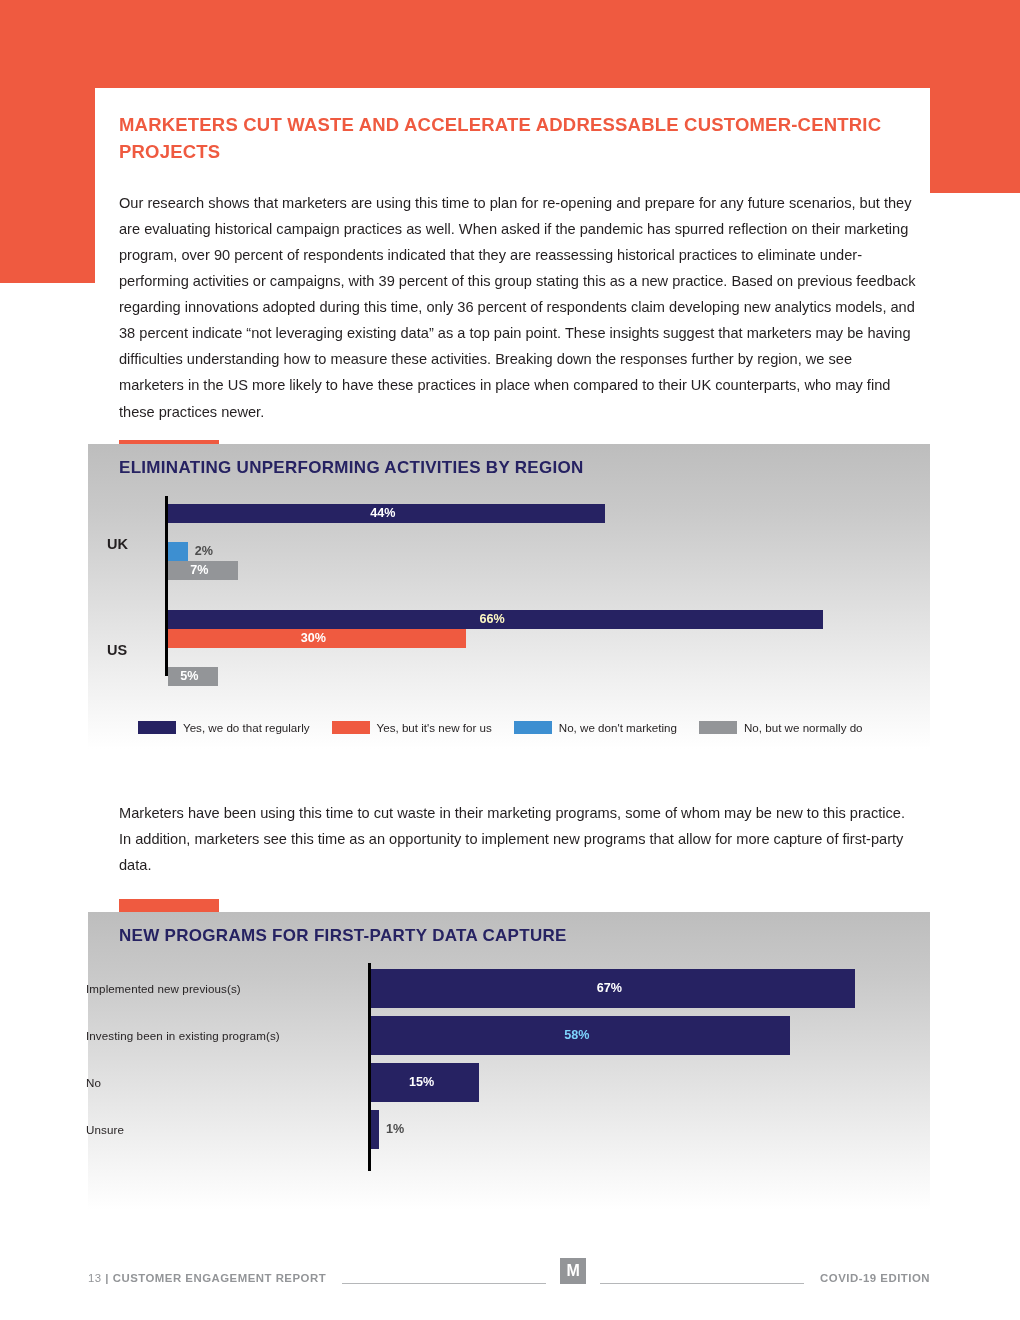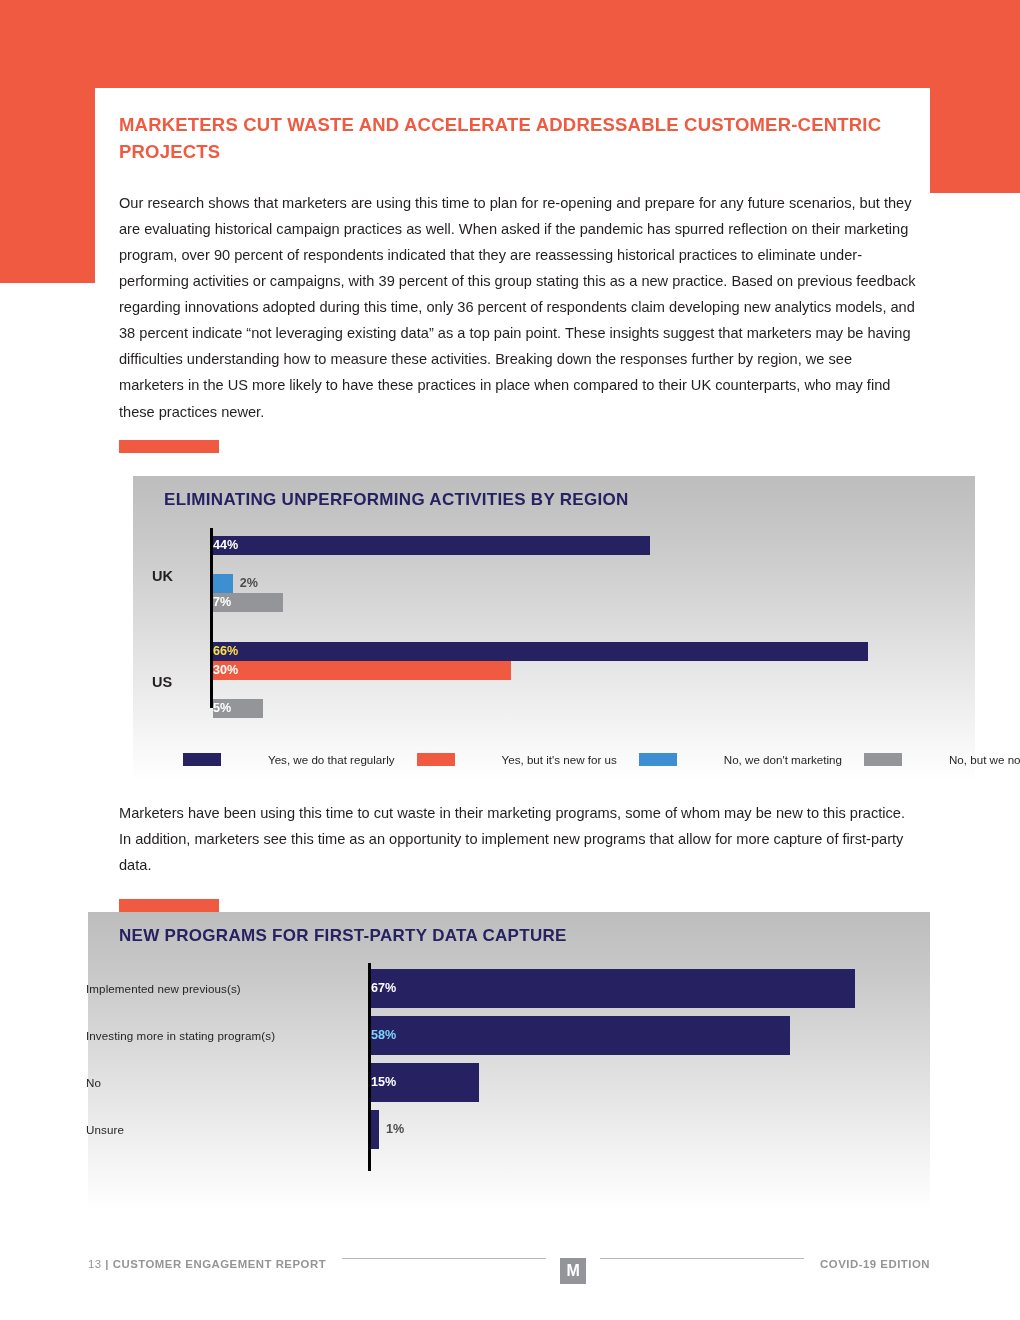--- a/index.html
+++ b/index.html
@@ -53,21 +53,21 @@
     text-transform:uppercase;
   }
 
   .plot { position:absolute; }
   .axis-line {
     position:absolute; top:0; width:3px; height:100%;
     background:#000000;
   }
   .bar {
     position:absolute; display:flex; align-items:center;
-    justify-content:flex-start;
+    justify-content:center;
   }
   .bar-label {
     font-size:12.6px; font-weight:bold; padding-right:7px;
     white-space:nowrap; line-height:1;
   }
   .bar-label.outside {
     position:absolute; left:100%; padding-left:7px; padding-right:0;
     color:#4d4d4d;
   }
   .grp-label {
@@ -76,28 +76,28 @@
   }
   .cat-label {
     position:absolute; font-size:11.6px; color:#231f20;
     white-space:nowrap; letter-spacing:0.1px;
   }
 
   
   .legend {
     position:absolute; display:flex; align-items:center;
   }
-  .legend-item { display:flex; align-items:center; margin-right:22px;gap:40px; }
+  .legend-item { display:flex; align-items:center; margin-right:22px; }
   .legend-swatch { width:38px; height:13px; margin-right:7px; flex:0 0 auto; }
   .legend-text { font-size:11.6px; color:#231f20; white-space:nowrap; }
 
   
   .footer {
     position:absolute; left:88px; top:1258px; width:842px;
-    display:flex; align-items:flex-start; color:#939598;
+    display:flex; align-items:flex-end; color:#939598;
   }
   .footer-left, .footer-right {
     font-size:11.4px; font-weight:bold; letter-spacing:0.5px;
     white-space:nowrap; text-transform:uppercase;
   }
   .footer-page { font-weight:normal; }
   .footer-rule { flex:1 1 auto; height:1px; background:#b5b7b9; }
   .footer-rule.l { margin:0 14px 0 16px; }
   .footer-rule.r { margin:0 16px 0 14px; }
   .footer-logo {
@@ -114,37 +114,37 @@
   <div class="coral-left"></div>
   <div class="coral-top"></div>
   <div class="coral-right"></div>
 
   <div class="content">
     <h1 class="headline" style="color: rgb(239, 90, 64);">MARKETERS CUT WASTE AND ACCELERATE ADDRESSABLE CUSTOMER-CENTRIC PROJECTS</h1>
     <p class="body-text para-1">Our research shows that marketers are using this time to plan for re-opening and prepare for any future scenarios, but they are evaluating historical campaign practices as well. When asked if the pandemic has spurred reflection on their marketing program, over 90 percent of respondents indicated that they are reassessing historical practices to eliminate under-performing activities or campaigns, with 39 percent of this group stating this as a new practice. Based on previous feedback regarding innovations adopted during this time, only 36 percent of respondents claim developing new analytics models, and 38 percent indicate “not leveraging existing data” as a top pain point. These insights suggest that marketers may be having difficulties understanding how to measure these activities. Breaking down the responses further by region, we see marketers in the US more likely to have these practices in place when compared to their UK counterparts, who may find these practices newer.</p>
   </div>
 
   <div class="chart-tab" id="tab1" style="left: 119px; top: 440px;"></div>
-  <div class="chart-panel" id="panel1" style="top: 476px; height: 305px; margin-left: 45px;">
+  <div class="chart-panel" id="panel1" style="top: 444px; height: 305px;">
     <div class="chart-title" style="color: rgb(38, 34, 98);">ELIMINATING UNPERFORMING ACTIVITIES BY REGION</div>
     <div class="plot" id="plot1" style="left: 77px; top: 52px; width: 760px; height: 180px;">
       <div class="axis-line"></div>
     <div class="grp-label" style="left: -58px; top: 39.5px;">UK</div>
         <div class="bar" style="left: 3px; top: 8px; height: 19px; width: 436.92px; background: rgb(38, 34, 98);">
           <span class="bar-label" style="color: rgb(255, 255, 255);">44%</span>
         </div>
         <div class="bar" style="left: 3px; top: 46px; height: 19px; width: 19.86px; background: rgb(61, 143, 209);">
           <span class="bar-label outside" style="color: rgb(77, 77, 77);">2%</span>
         </div>
         <div class="bar" style="left: 3px; top: 65px; height: 19px; width: 69.51px; background: rgb(147, 149, 152);">
           <span class="bar-label" style="color: rgb(255, 255, 255);">7%</span>
         </div>
         <div class="grp-label" style="left: -58px; top: 145.5px;">US</div>
         <div class="bar" style="left: 3px; top: 114px; height: 19px; width: 655.38px; background: rgb(38, 34, 98);">
-          <span class="bar-label" style="color: #fde047;">66%</span>
+          <span class="bar-label" style="color: #fef9c3;">66%</span>
         </div>
         <div class="bar" style="left: 3px; top: 133px; height: 19px; width: 297.9px; background: rgb(239, 90, 64);">
           <span class="bar-label" style="color: rgb(255, 255, 255);">30%</span>
         </div>
         <div class="bar" style="left: 3px; top: 171px; height: 19px; width: 49.65px; background: rgb(147, 149, 152);">
           <span class="bar-label" style="color: rgb(255, 255, 255);">5%</span>
         </div>
       </div>
     <div class="legend" id="legend1" style="left: 50px; top: 277px;">
         <div class="legend-item">
@@ -172,21 +172,21 @@
 
   <div class="chart-tab" id="tab2" style="left: 119px; top: 899px;"></div>
   <div class="chart-panel" id="panel2" style="top: 912px; height: 298px;">
     <div class="chart-title" style="color: rgb(38, 34, 98);">NEW PROGRAMS FOR FIRST-PARTY DATA CAPTURE</div>
     <div class="plot" id="plot2" style="left: 280px; top: 51px; width: 560px; height: 208px;">
       <div class="axis-line"></div>
     <div class="cat-label" style="left: -282px; top: 18.5px;">Implemented new previous(s)</div>
         <div class="bar" style="left: 3px; top: 6px; height: 39px; width: 483.74px; background: rgb(38, 34, 98);">
           <span class="bar-label" style="color: rgb(255, 255, 255);">67%</span>
         </div>
-        <div class="cat-label" style="left: -282px; top: 65.5px;">Investing more in stating program(s)</div>
+        <div class="cat-label" style="left: -282px; top: 65.5px;">Investing been in existing program(s)</div>
         <div class="bar" style="left: 3px; top: 53px; height: 39px; width: 418.76px; background: rgb(38, 34, 98);">
           <span class="bar-label" style="color: #7dd3fc;">58%</span>
         </div>
         <div class="cat-label" style="left: -282px; top: 112.5px; text-align: center;">No</div>
         <div class="bar" style="left: 3px; top: 100px; height: 39px; width: 108.3px; background: rgb(38, 34, 98);">
           <span class="bar-label" style="color: rgb(255, 255, 255);">15%</span>
         </div>
         <div class="cat-label" style="left: -282px; top: 159.5px;">Unsure</div>
         <div class="bar" style="left: 3px; top: 147px; height: 39px; width: 8px; background: rgb(38, 34, 98);">
           <span class="bar-label outside" style="color: rgb(77, 77, 77);">1%</span>

